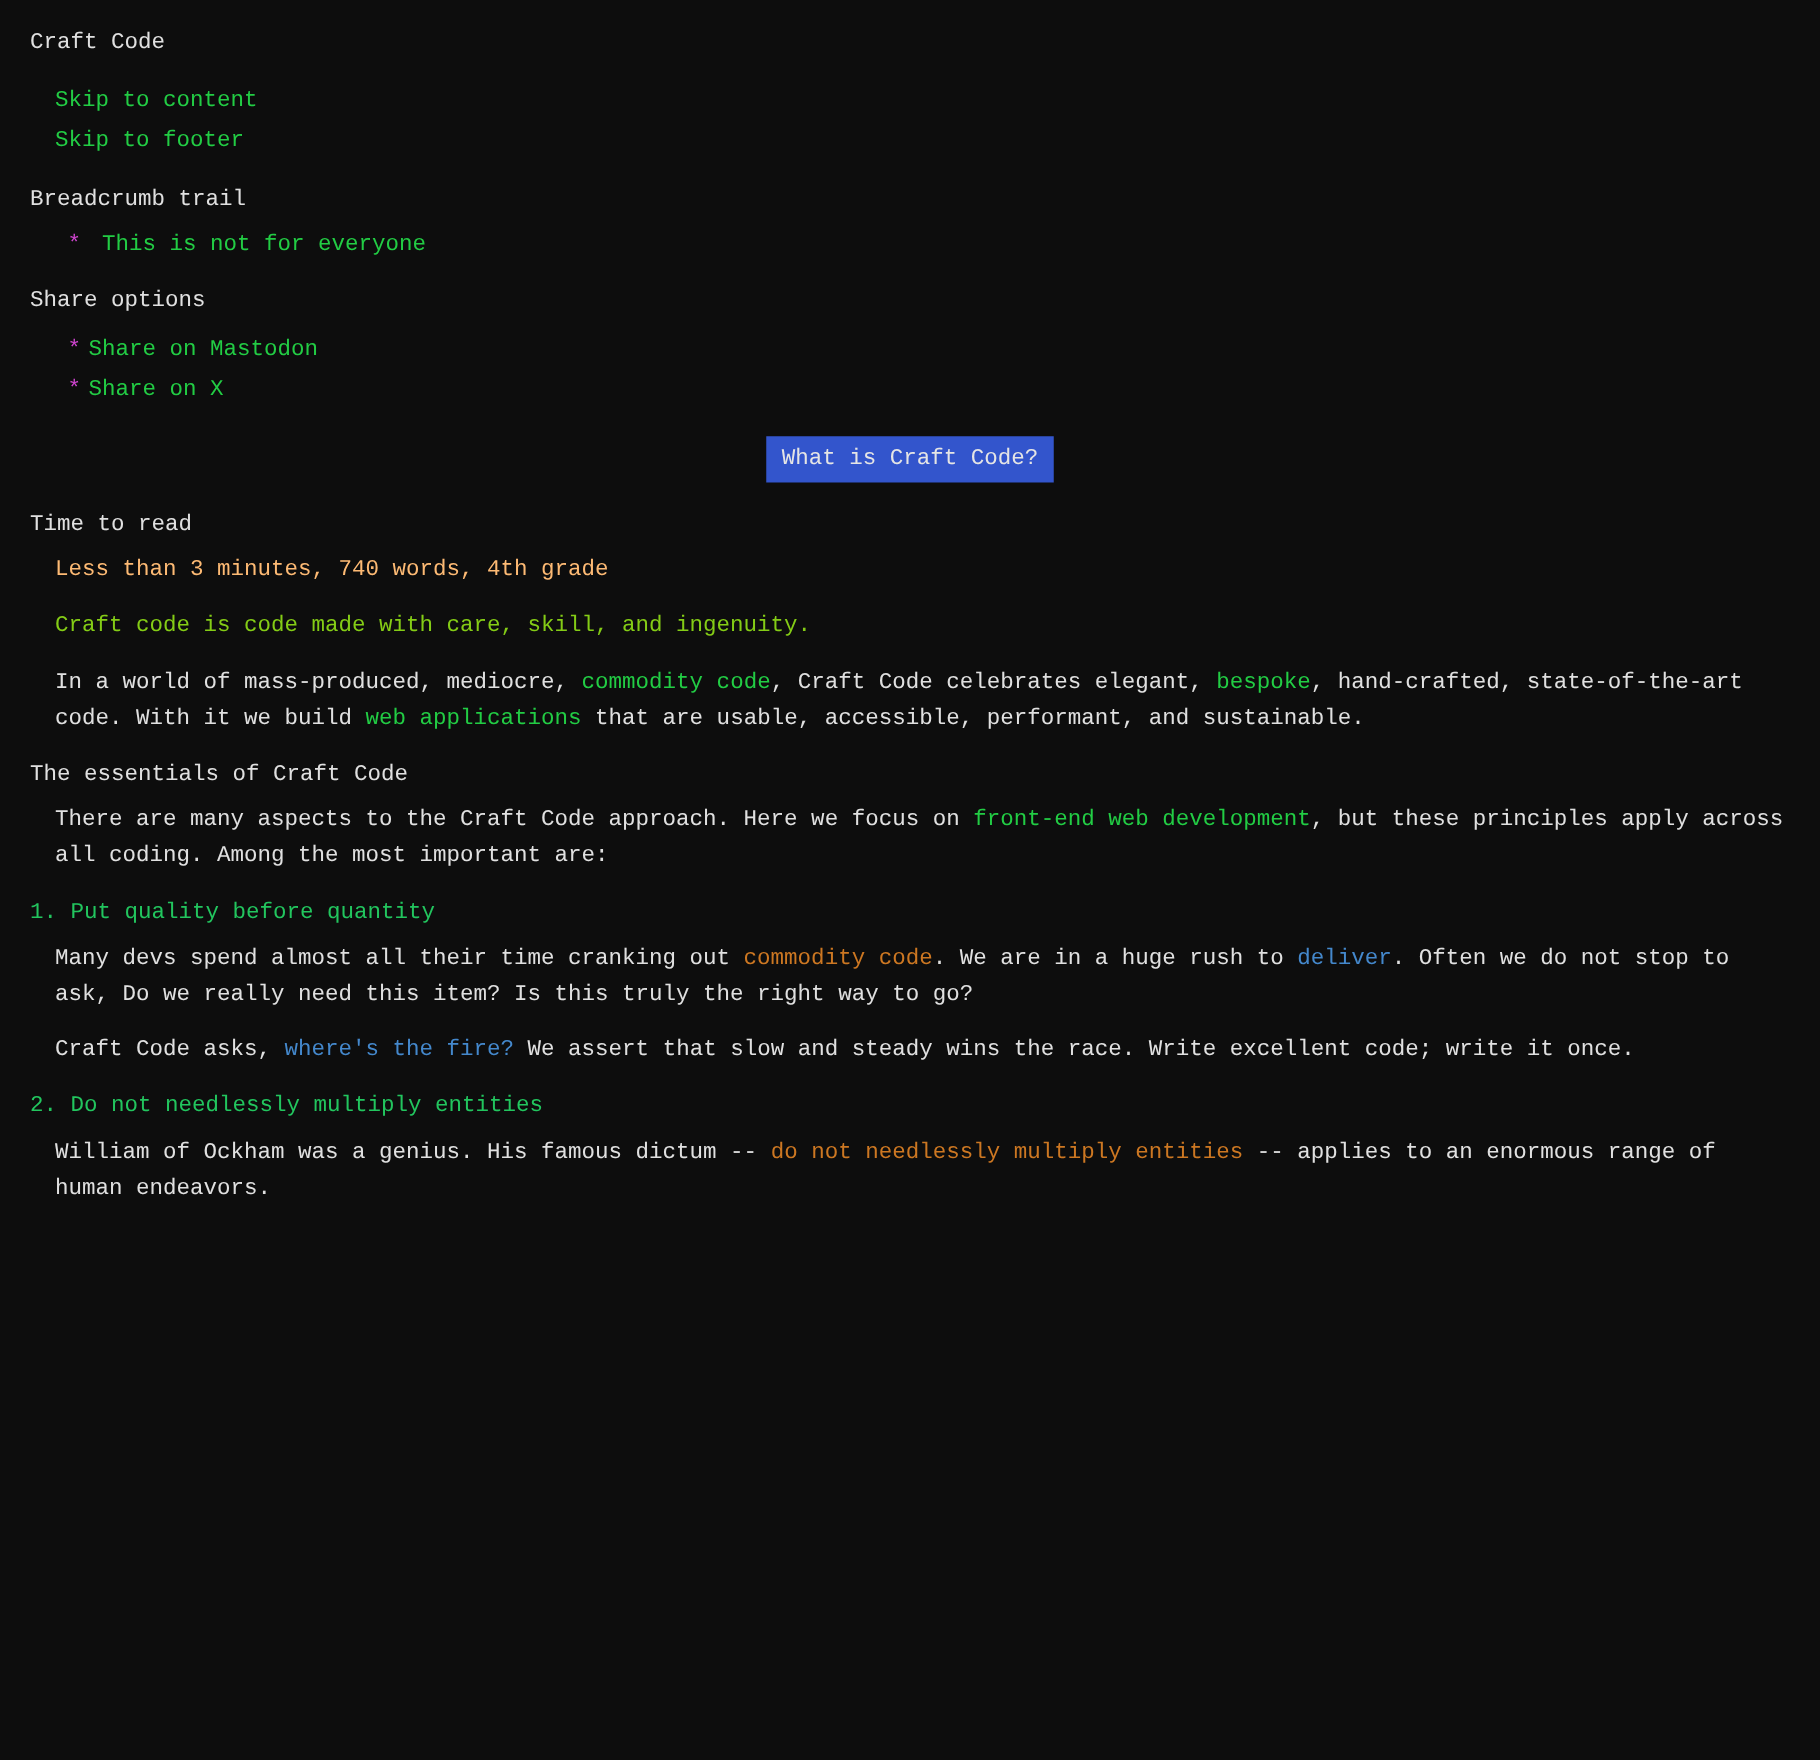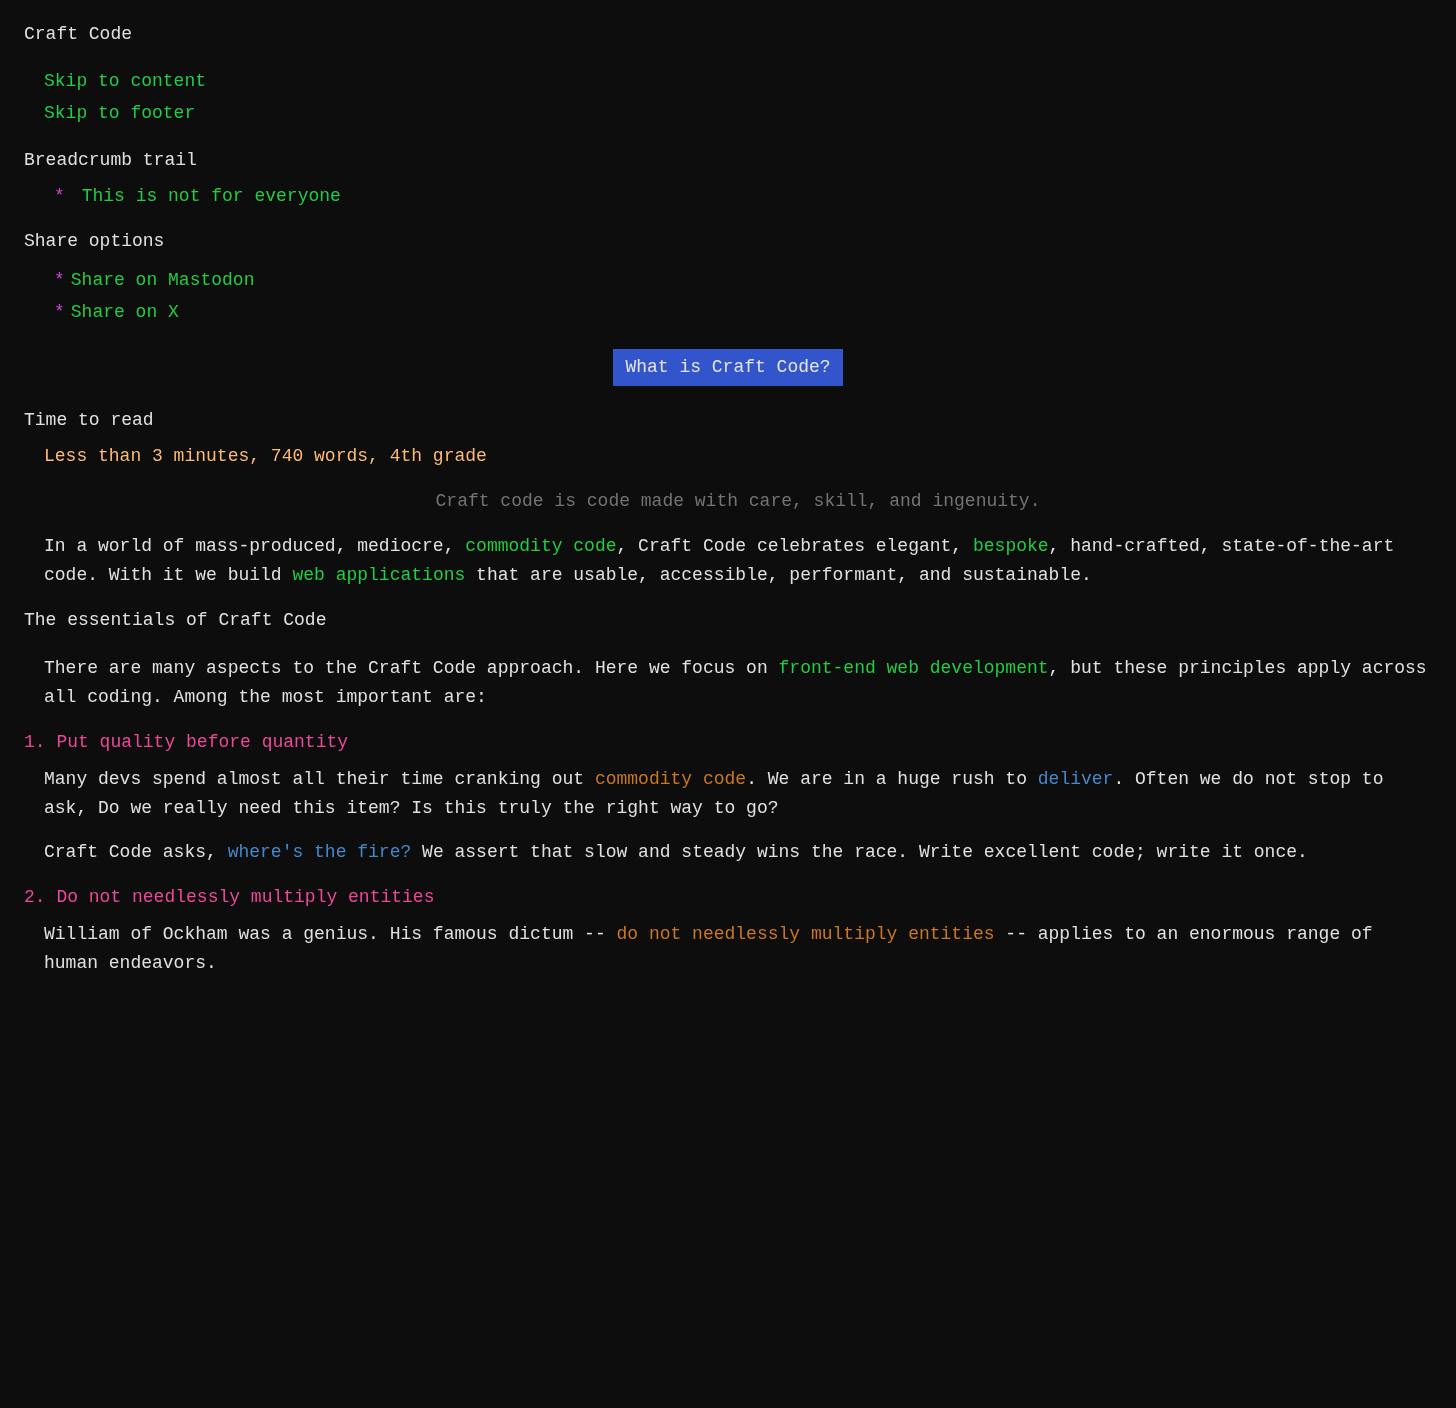--- a/index.html
+++ b/index.html
@@ -95,25 +95,24 @@
       margin-top: 8px;
     }
 
     .time-to-read-value {
       padding-left: 20px;
       margin-bottom: 16px;
       color: #fdba74;
     }
 
     .lede {
-      color: #737373;
+      color: #84cc16;
       padding-left: 20px;
       margin-bottom: 16px;
       font-style: normal;
-      text-align: center;
     }
 
     .paragraph {
       padding-left: 20px;
       margin-bottom: 16px;
       color: #e0e0e0;
     }
 
     .link-green {
       color: #22cc44;
@@ -126,26 +125,26 @@
     }
 
     .link-blue {
       color: #4488cc;
       text-decoration: none;
     }
 
     .section-heading {
       color: #e0e0e0;
       margin-top: 16px;
-      margin-bottom: 20px;
+      margin-bottom: 8px;
       font-size: 18px;
     }
 
     .list-item-heading {
-      color: #ec4899;
+      color: #22c55e;
       margin-top: 12px;
       margin-bottom: 8px;
       padding-left: 0;
       font-family: Liberation Mono, monospace;
     }
   </style>
 </head>
 <body>
 
 <div class="site-title">Craft Code</div>

